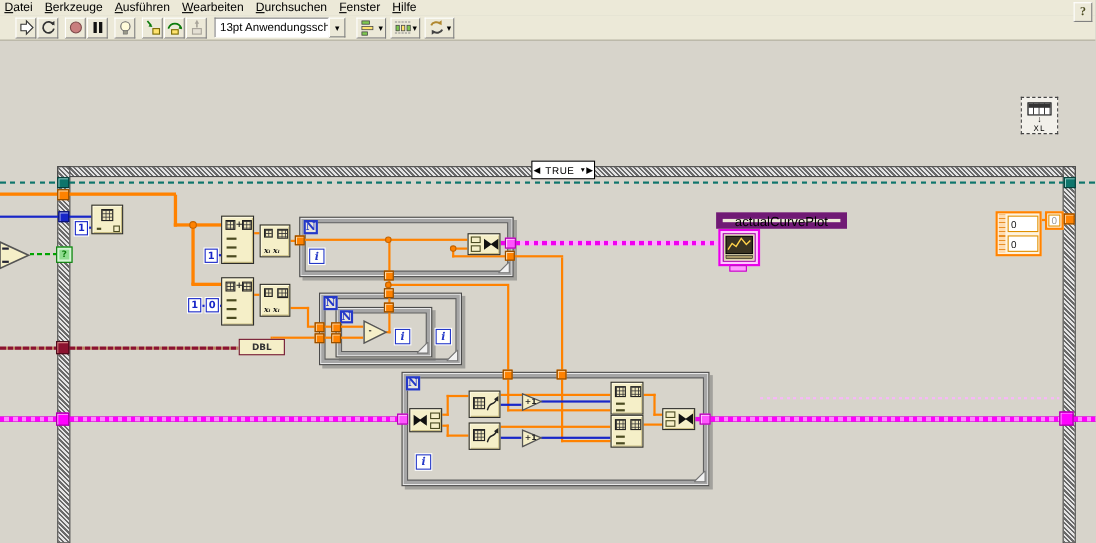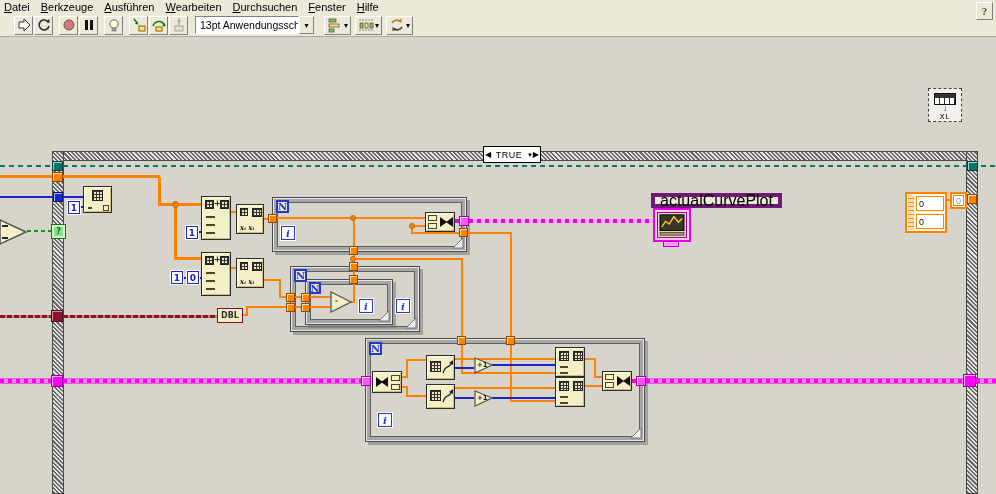--- a/index.html
+++ b/index.html
@@ -82,22 +82,22 @@
           color:#2438c8; font:bold 10px "DejaVu Serif",serif; display:flex; align-items:center; justify-content:center; }
   .ibox { position:absolute; z-index:3; width:14px; height:14px; background:#fff; border:1px solid #2438c8;
           box-shadow:0 0 0 1px #fff; color:#2438c8; font:bold italic 10px "DejaVu Serif",serif;
           display:flex; align-items:center; justify-content:center; }
   .tri { position:absolute; z-index:3; }
   .trilab { position:absolute; z-index:4; font:bold 7px "DejaVu Sans",sans-serif; color:#222; }
 
   .dblnode { position:absolute; z-index:3; background:#f5efc8; border:1.5px solid #70122f;
              color:#333; font:bold 8px "DejaVu Sans",sans-serif; display:flex; align-items:center; justify-content:center; }
 
-  .lblbox { position:absolute; z-index:5; background:#ece9d8; border:4px solid #701a75; font-size:16px;
-            padding:0 5px; display:flex; align-items:center; }
+  .lblbox { position:absolute; z-index:5; background:#ece9d8; border:6px solid #701a75; font-size:12px;
+            padding:0 11px; display:flex; align-items:center; }
   .term { position:absolute; z-index:4; border:2px solid #e800e8; background:#ffc8ff; padding:2px; }
   .term .inner { border:1px solid #a000a0; }
   .termtab { position:absolute; z-index:4; background:#ff9bff; border:1px solid #c000c0; }
 
   .dashedbox { position:absolute; z-index:3; border:1px dashed #444; background:#f2f0ea;
                display:flex; flex-direction:column; align-items:center; padding-top:4px; }
   .xltable { width:22px; height:13px; border:1px solid #111; background:#fff; position:relative;
              background-image:linear-gradient(90deg,transparent 0 4px,#333 4px 5px); background-size:5px 100%; }
   .xltable:before { content:""; position:absolute; left:0; top:0; width:100%; height:4px; background:#333; }
   .xlarrow { font-size:8px; line-height:8px; }
@@ -299,21 +299,21 @@
 <div class="bconst" style="left:187px; top:271px; width:12px; height:13px;">0</div>
 <div class="w bl" style="left:183px; top:277px; width:4px; height:2px;"></div>
 <div class="w bl" style="left:199px; top:277px; width:2px; height:2px;"></div>
 <div class="w or" style="left:264px; top:279px; width:17px; height:2px;"></div>
 <div class="w or" style="left:279px; top:279px; width:2px; height:19px;"></div>
 <div class="w or" style="left:281px; top:296px; width:5px; height:2px;"></div>
 
 <div class="w mar" style="left:0; top:315px; width:52px; height:3px;"></div>
 <div class="w mar" style="left:63px; top:315px; width:154px; height:3px;"></div>
 <div class="tun t-mar" style="left:51px; top:310px; width:12px; height:12px;"></div>
-<div class="dblnode" style="left:217px; top:308px; width:26px; height:15px;">DBL</div>
+<div class="dblnode" style="left:217px; top:308px; width:42px; height:15px;">DBL</div>
 <div class="w or" style="left:243px; top:314px; width:5px; height:2px;"></div>
 <div class="w or" style="left:246px; top:306px; width:2px; height:10px;"></div>
 <div class="w or" style="left:248px; top:306px; width:38px; height:2px;"></div>
 
 <div class="floop" style="left:272px; top:197px; width:195px; height:55px;"></div>
 <div class="nbox" style="left:276px; top:200px;">N</div>
 <div class="ibox" style="left:281px; top:226px;">i</div>
 <svg class="corner" style="left:453px; top:238px;" width="11" height="11">
     <polygon points="10,0 10,10 0,10" fill="#f2f2f2" stroke="#777"></polygon>
   </svg>

